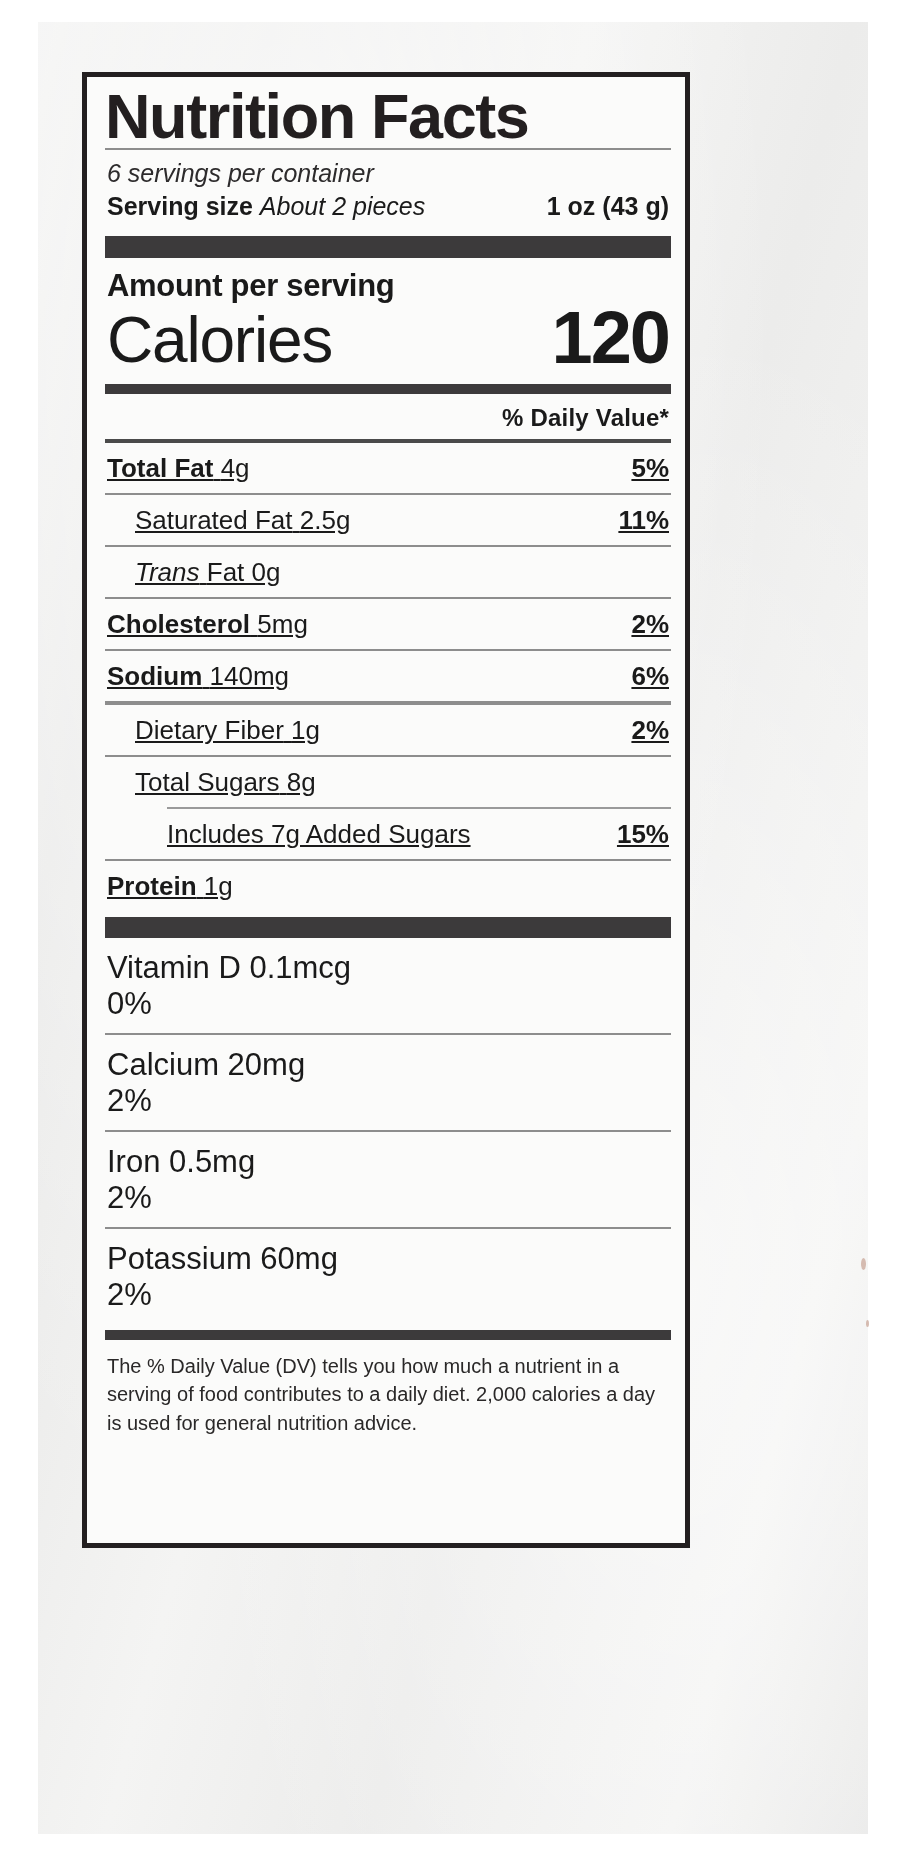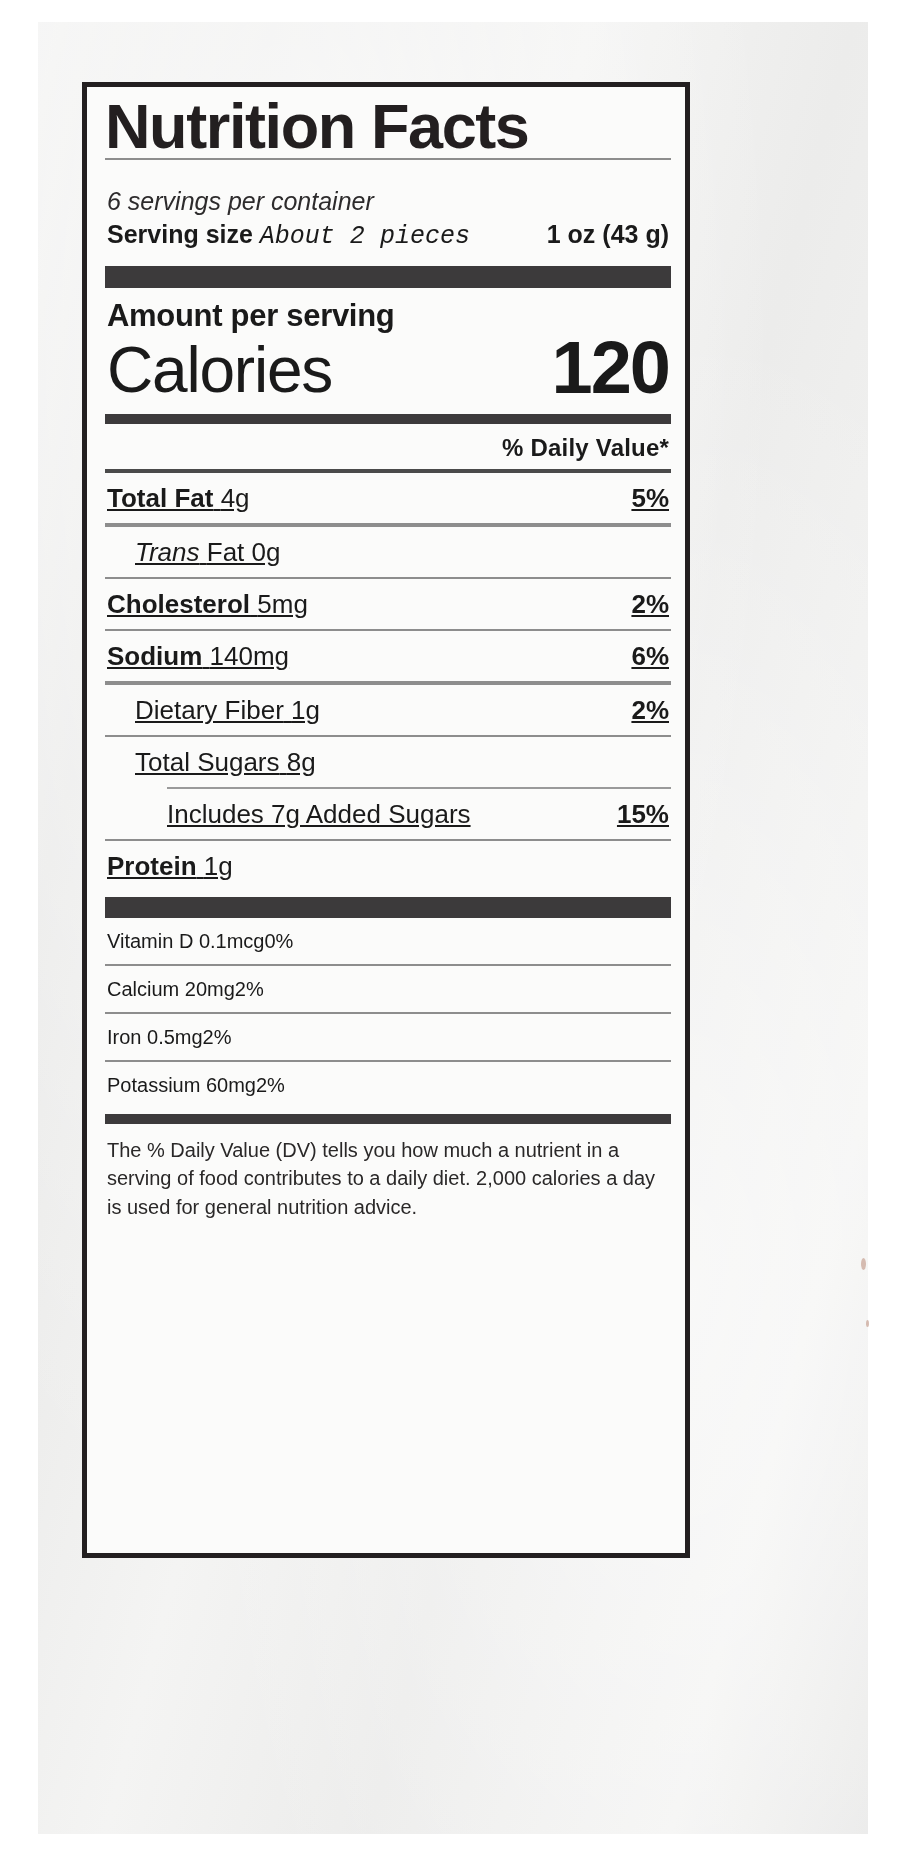--- a/index.html
+++ b/index.html
@@ -42,21 +42,21 @@
     position: absolute;
     background: #caa79a;
     border-radius: 50%;
     opacity: 0.75;
   }
 
   
   .panel {
     position: absolute;
     left: 82px;
-    top: 82px;
+    top: 72px;
     width: 608px;
     height: 1476px;
     background: #fbfbfa;
     border: 5px solid #231f20;
     box-sizing: border-box;
     padding: 0 14px 0 18px;
   }
 
   .title {
     font-family: "Liberation Sans", sans-serif;
@@ -71,31 +71,31 @@
   .rule-thin { border-bottom: 2px solid #8d8d8d; }
   .rule-med  { border-bottom: 4px solid #4a4a4a; }
   .rule-heavy { height: 22px; background: #3c3a3b; margin: 8px 0 0 0; }
   .rule-heavy2 { height: 21px; background: #3c3a3b; margin: 6px 0 0 0; }
   .rule-block { height: 10px; background: #3c3a3b; margin: 6px 0 0 0; }
 
   .servings {
     font-size: 25px;
     font-style: italic;
     color: #2d2b2c;
-    padding: 27px 0 4px 2px;
+    padding: 9px 0 4px 2px;
   }
   .serving-size-row {
     display: flex;
     align-items: baseline;
     justify-content: space-between;
     padding: 0 2px 7px 2px;
   }
   .serving-size-left { font-size: 25px; }
   .serving-size-left b { font-weight: bold; }
-  .serving-size-left i { font-style: italic; font-weight: normal; font-family: Liberation Mono, monospace; }
+  .serving-size-left i { font-style: italic; font-weight: normal; }
   .serving-size-right { font-size: 25px; font-weight: bold; }
 
   .amount-label {
     font-size: 31px;
     font-weight: bold;
     padding: 10px 0 0 2px;
     letter-spacing: -0.3px;
   }
   .cal-row {
     display: flex;
@@ -135,24 +135,25 @@
   .nrow .left b { font-weight: bold; }
   .nrow .left i { font-style: italic; }
   .nrow .pct { font-weight: bold; font-size: 26px; }
   .indent1 { padding-left: 30px; }
   .indent2 { padding-left: 62px; gap: 28px; }
   .reg { font-weight: normal; }
 
   .vitrow {
     display: flex;
     align-items: baseline;
-    justify-content: flex-start;
-    font-size: 20px;
+    justify-content: flex-end;
+    font-size: 31px;
     padding: 12px 2px 11px 2px;
     font-weight: normal;
+    flex-direction: column;
   }
   .vitrow .pct { font-weight: normal; }
 
   .sub-rule {
     border-bottom: 2px solid #9a9a9a;
     margin-left: 62px;
   }
 
   .footnote {
     font-size: 20px;
@@ -201,20 +202,27 @@
 
     <div class="nrow">
       <div class="left">
         <b>Total Fat</b>
         <span class="reg">4g</span>
       </div>
       <div class="pct">5%</div>
     </div>
     <div class="rule-thin"></div>
 
+    <div class="nrow indent1">
+      <div class="left">
+        <span>Saturated Fat</span>
+        <span>2.5g</span>
+      </div>
+      <div class="pct">11%</div>
+    </div>
     <div class="rule-thin"></div>
 
     <div class="nrow indent1">
       <div class="left">
         <i>Trans</i>
         <span>Fat 0g</span>
       </div>
       <div class="pct"></div>
     </div>
     <div class="rule-thin"></div>

